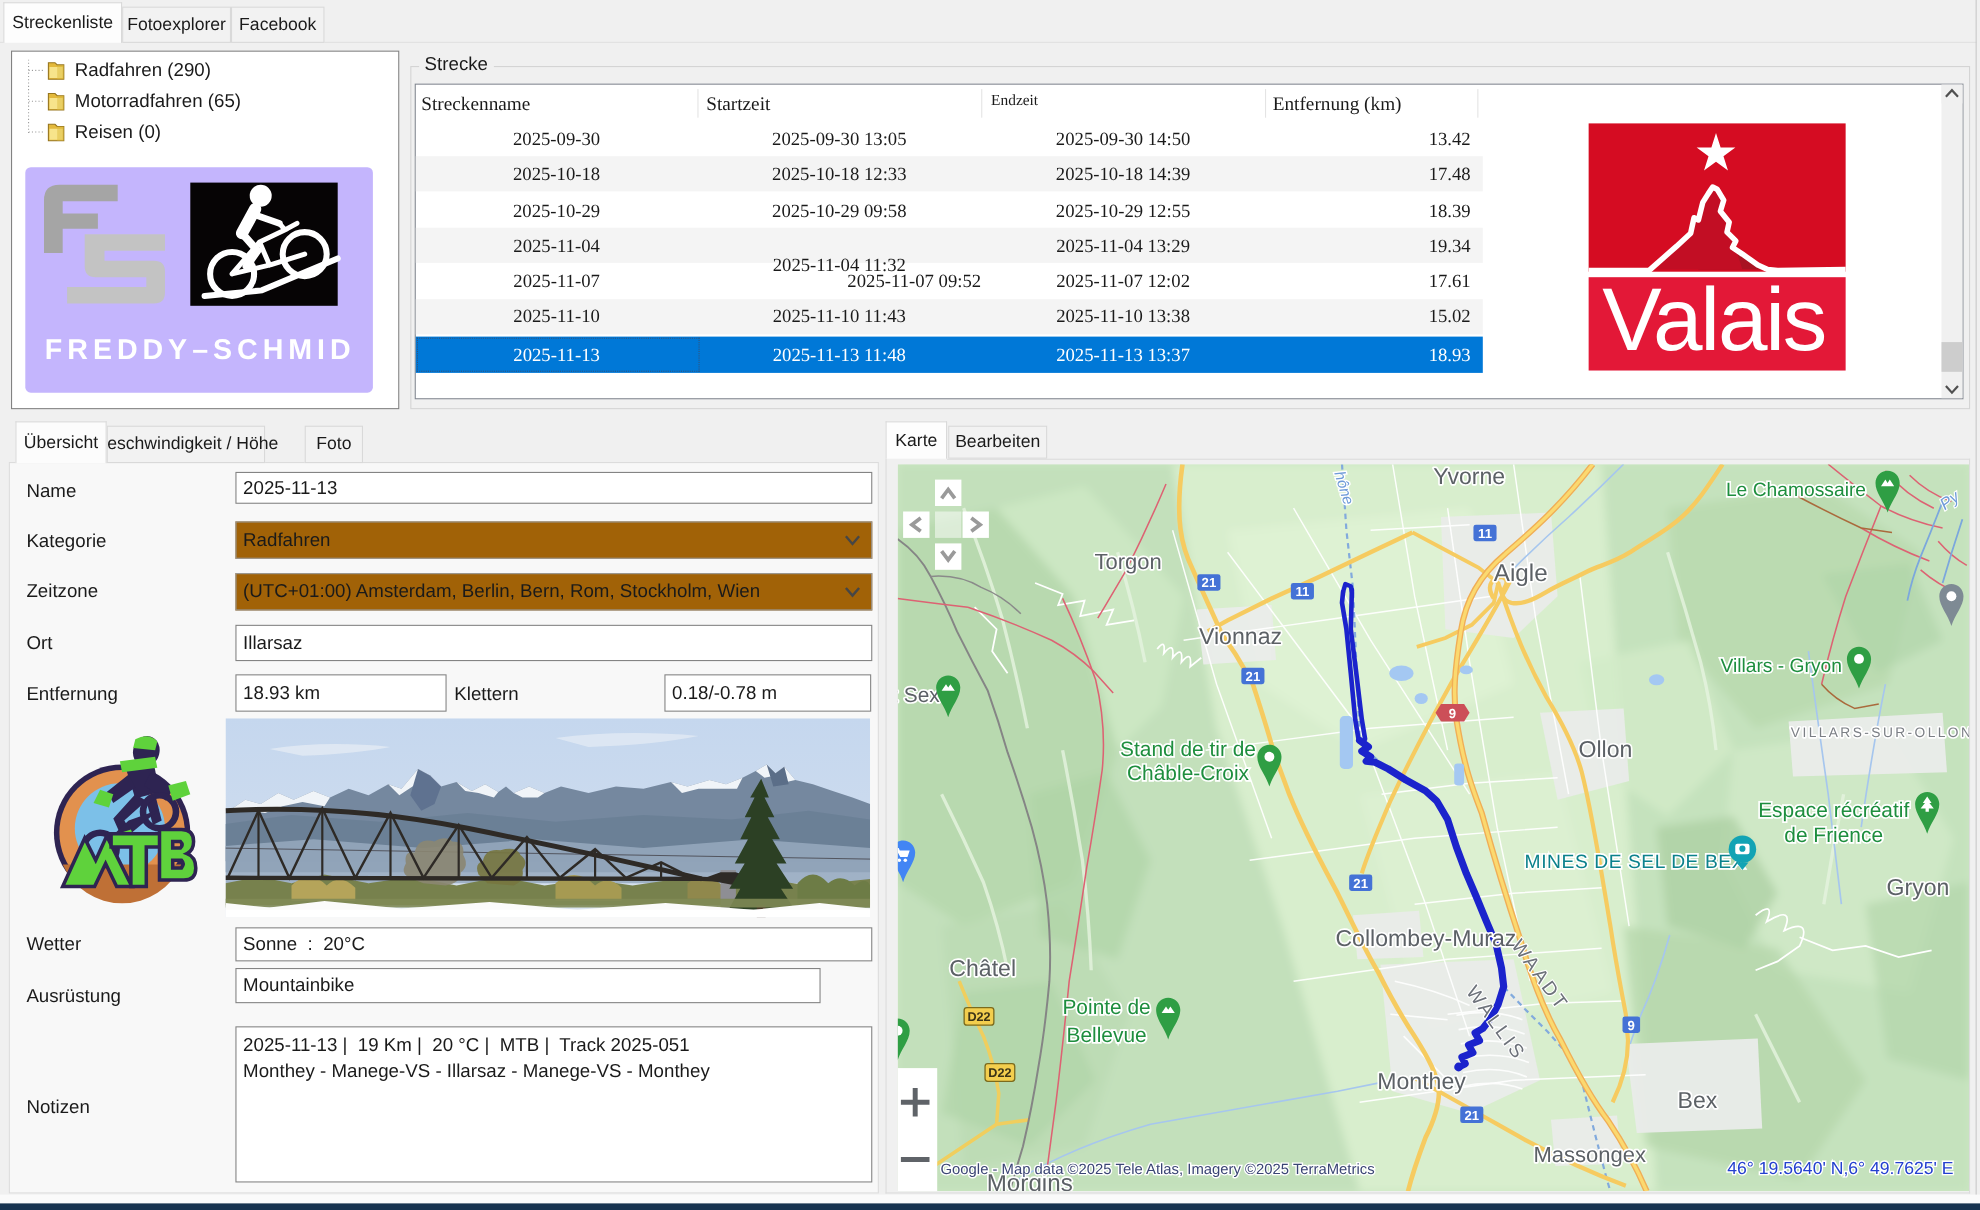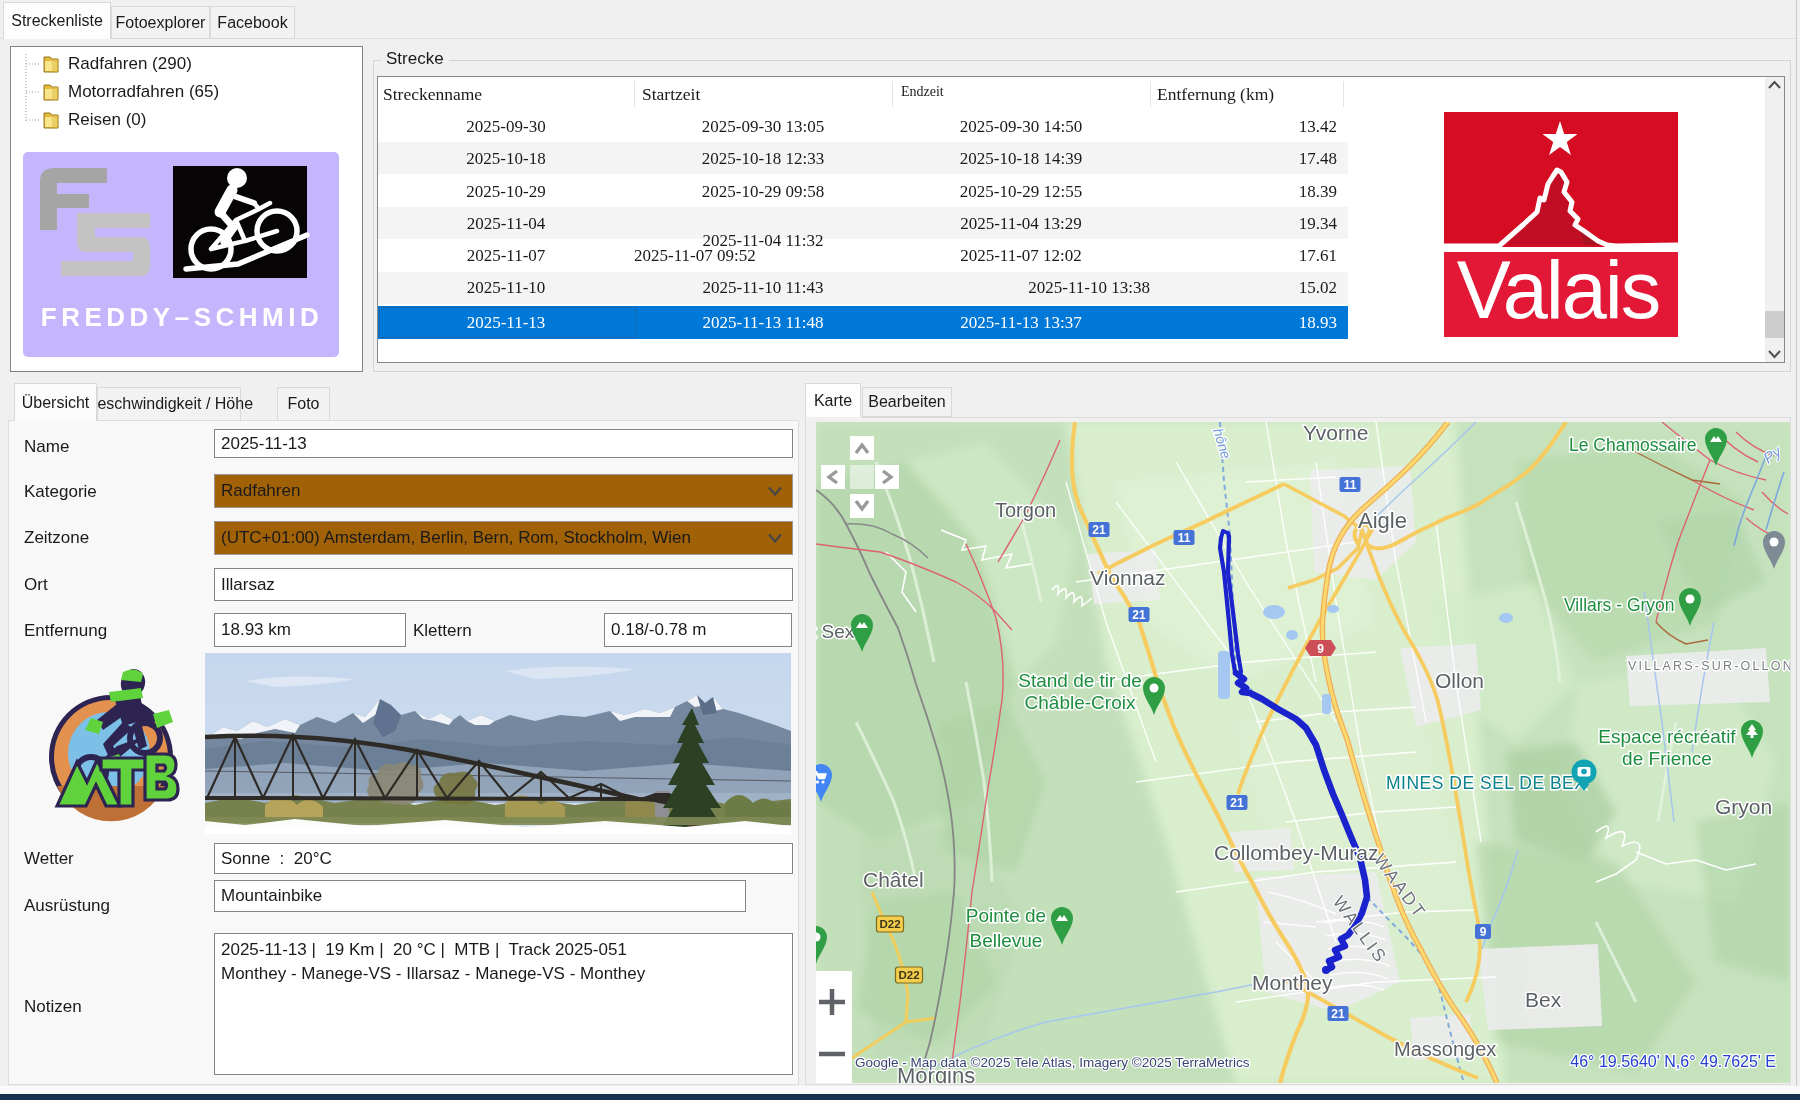--- a/index.html
+++ b/index.html
@@ -95,27 +95,27 @@
 <div class="cell" style="left:378px;width:256px;top:182px;text-align:center;color:#1a1a1a;">2025-10-29</div>
 <div class="cell" style="left:634px;width:258px;top:182px;text-align:center;color:#1a1a1a;">2025-10-29 09:58</div>
 <div class="cell" style="left:892px;width:258px;top:182px;text-align:center;color:#1a1a1a;">2025-10-29 12:55</div>
 <div class="cell" style="left:1150px;width:187px;top:182px;text-align:right;color:#1a1a1a;">18.39</div>
 <div class="abs" style="left:378px;top:207px;width:970px;height:32px;background:#f4f4f4;"></div>
 <div class="cell" style="left:378px;width:256px;top:214px;text-align:center;color:#1a1a1a;">2025-11-04</div>
 <div class="cell" style="left:634px;width:258px;top:214px;text-align:center;color:#1a1a1a;margin-top:17px;">2025-11-04 11:32</div>
 <div class="cell" style="left:892px;width:258px;top:214px;text-align:center;color:#1a1a1a;">2025-11-04 13:29</div>
 <div class="cell" style="left:1150px;width:187px;top:214px;text-align:right;color:#1a1a1a;">19.34</div>
 <div class="cell" style="left:378px;width:256px;top:246px;text-align:center;color:#1a1a1a;">2025-11-07</div>
-<div class="cell" style="left:634px;width:258px;top:246px;text-align:left;color:#1a1a1a;">2025-11-07 09:52</div>
+<div class="cell" style="left:634px;width:258px;top:246px;text-align:right;color:#1a1a1a;">2025-11-07 09:52</div>
 <div class="cell" style="left:892px;width:258px;top:246px;text-align:center;color:#1a1a1a;">2025-11-07 12:02</div>
 <div class="cell" style="left:1150px;width:187px;top:246px;text-align:right;color:#1a1a1a;">17.61</div>
 <div class="abs" style="left:378px;top:272px;width:970px;height:32px;background:#f4f4f4;"></div>
 <div class="cell" style="left:378px;width:256px;top:278px;text-align:center;color:#1a1a1a;">2025-11-10</div>
 <div class="cell" style="left:634px;width:258px;top:278px;text-align:center;color:#1a1a1a;">2025-11-10 11:43</div>
-<div class="cell" style="left:892px;width:258px;top:278px;text-align:right;color:#1a1a1a;">2025-11-10 13:38</div>
+<div class="cell" style="left:892px;width:258px;top:278px;text-align:center;color:#1a1a1a;">2025-11-10 13:38</div>
 <div class="cell" style="left:1150px;width:187px;top:278px;text-align:right;color:#1a1a1a;">15.02</div>
 <div class="abs" style="left:378px;top:306px;width:970px;height:33px;background:#0078d7;"></div>
 <div class="abs" style="left:379px;top:307px;width:257px;height:31px;outline:1px dotted #2f557e;outline-offset:-1px;"></div>
 <div class="cell" style="left:378px;width:256px;top:313px;text-align:center;color:#ffffff;">2025-11-13</div>
 <div class="cell" style="left:634px;width:258px;top:313px;text-align:center;color:#ffffff;">2025-11-13 11:48</div>
 <div class="cell" style="left:892px;width:258px;top:313px;text-align:center;color:#ffffff;">2025-11-13 13:37</div>
 <div class="cell" style="left:1150px;width:187px;top:313px;text-align:right;color:#ffffff;">18.93</div>
 
 <div class="abs" style="left:634px;top:81px;width:1px;height:26px;background:#e4e4e4;"></div>
 <div class="abs" style="left:892px;top:81px;width:1px;height:26px;background:#e4e4e4;"></div>

